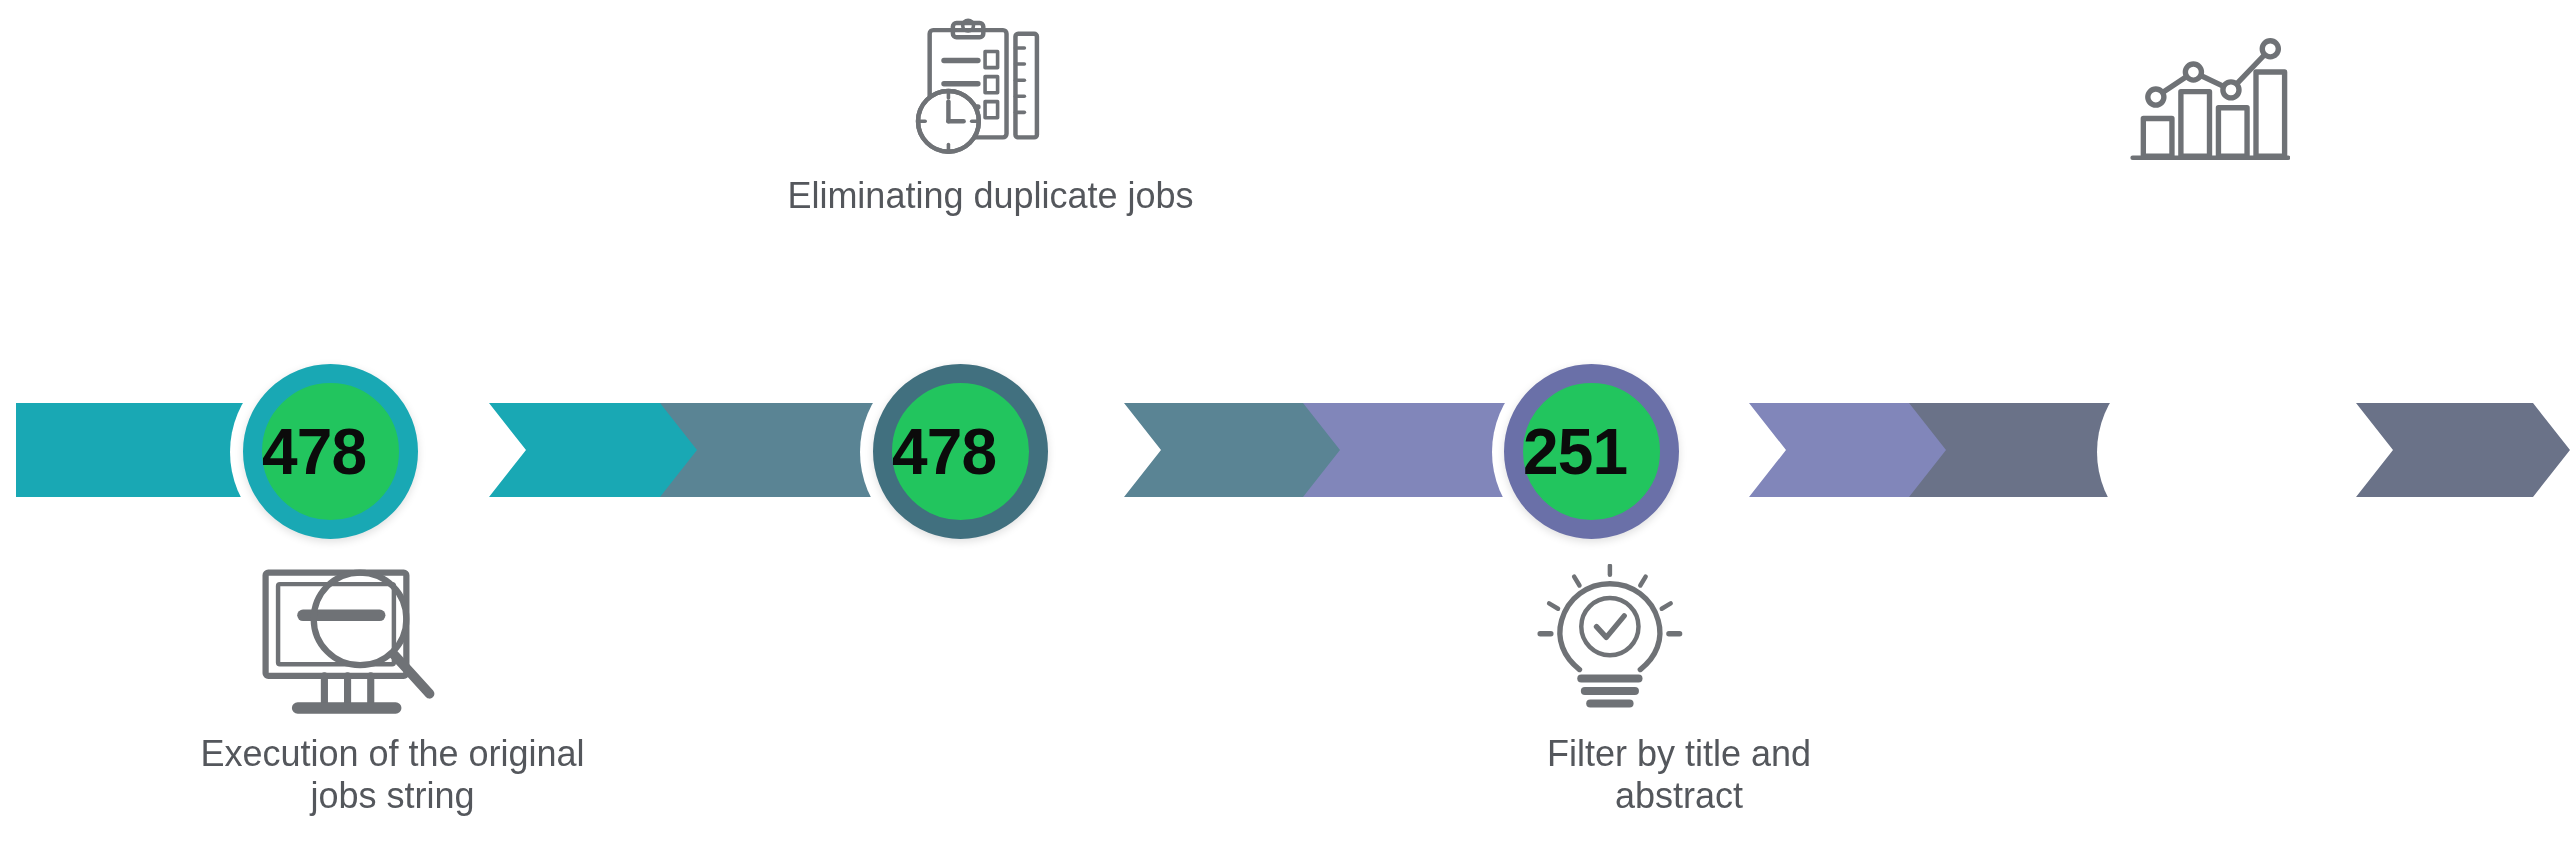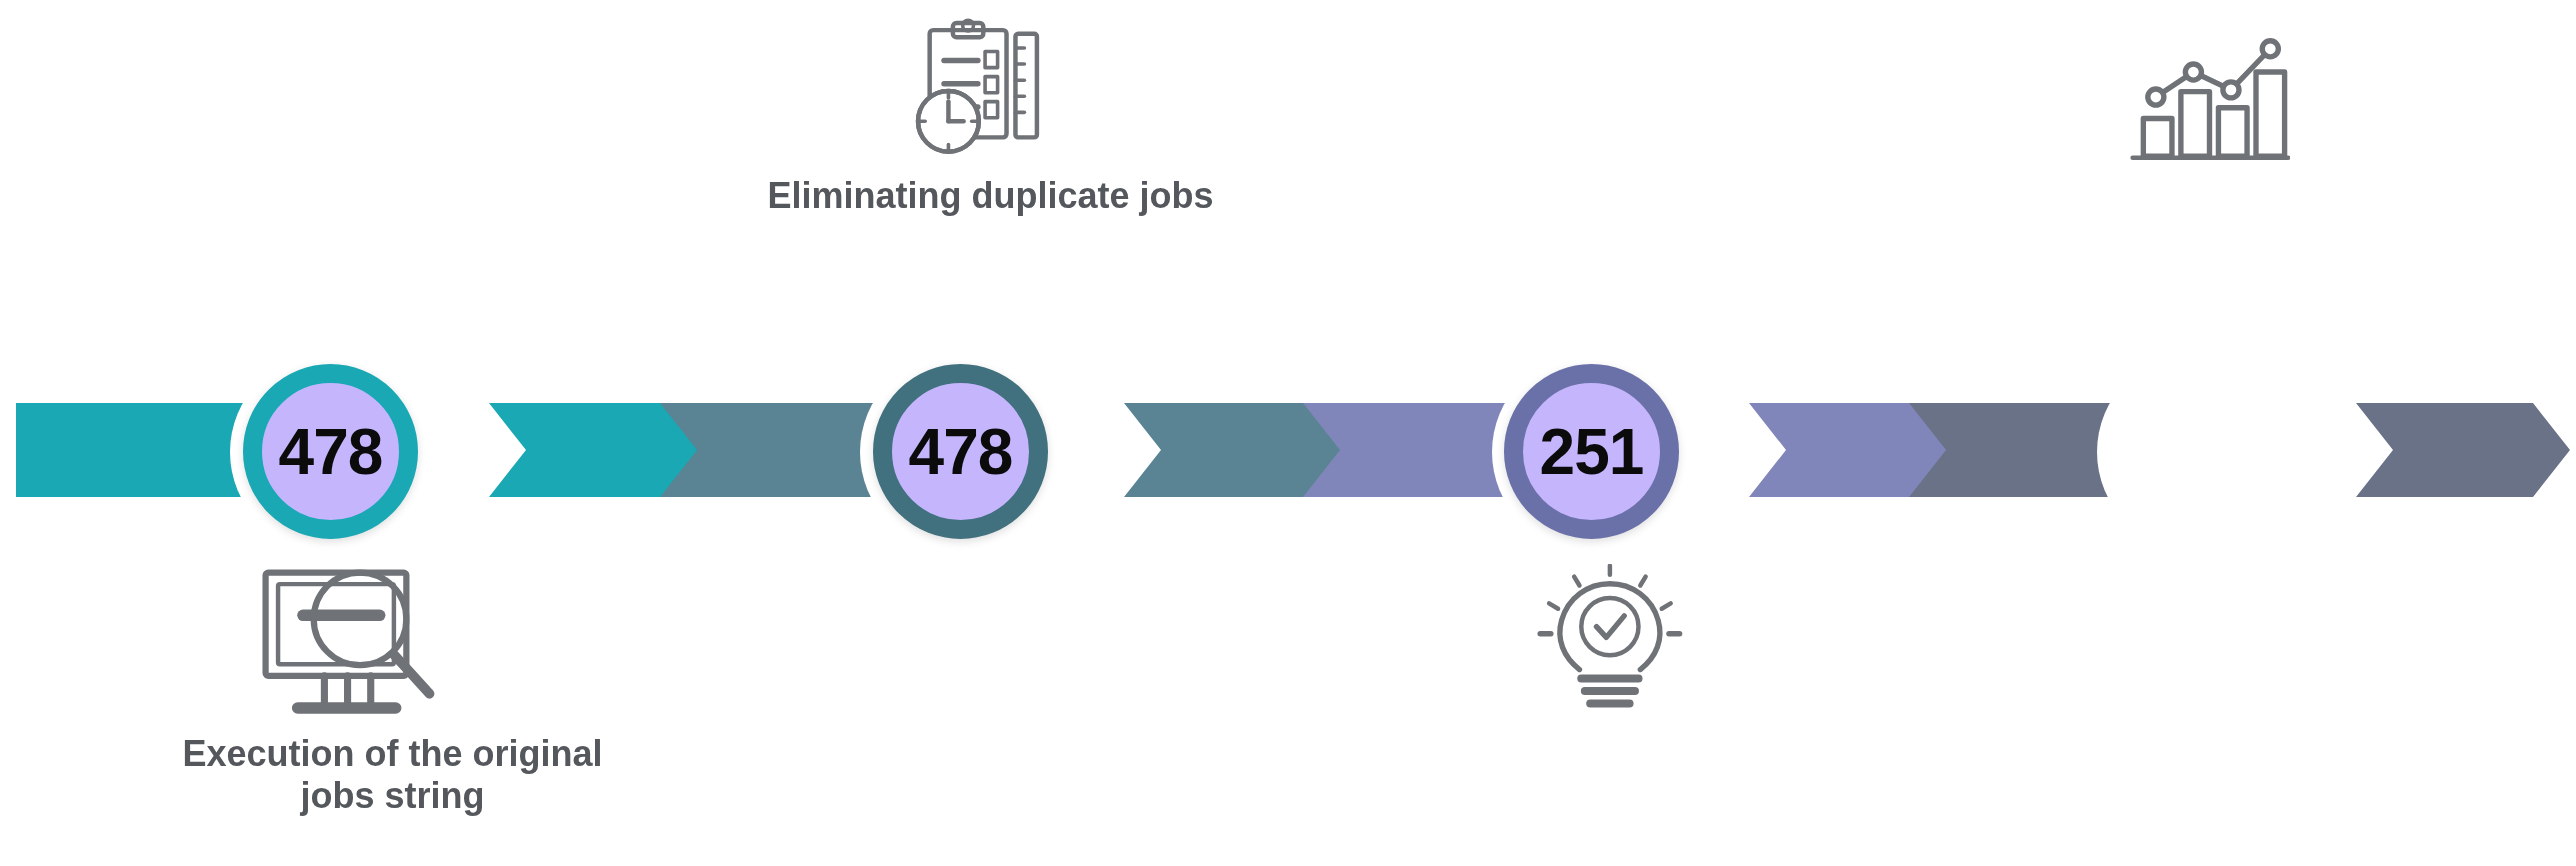--- a/index.html
+++ b/index.html
@@ -38,24 +38,23 @@
   }
   .chevron.flat-left {
     -webkit-clip-path: polygon(0 0, calc(100% - 37px) 0, 100% 50%, calc(100% - 37px) 100%, 0 100%);
     clip-path: polygon(0 0, calc(100% - 37px) 0, 100% 50%, calc(100% - 37px) 100%, 0 100%);
   }
 
   
   .node {
     position: absolute;
     border-radius: 50%;
-    background: #c4b5fd;
+    background: #22c55e;
     display: flex;
     align-items: center;
-    justify-content: center;
     box-sizing: border-box;
     box-shadow: 0 2.7px 9px rgba(0,0,0,0.13);
   }
   .node-halo {
     position: absolute;
     border-radius: 50%;
     background: #ffffff;
   }
   .node-number {
     font-family: "Liberation Sans", sans-serif;
@@ -64,21 +63,21 @@
     line-height: 1;
     color: #0b0b0b;
     letter-spacing: -0.9px;
     user-select: none;
   }
 
   
   .stage-label {
     position: absolute;
     font-family: "Liberation Sans", sans-serif;
-    font-weight: 700;
+    font-weight: 400;
     font-size: 36px;
     line-height: 1.18;
     color: #54575c;
     text-align: center;
     white-space: pre-line;
   }
 
   
   .stage-icon {
     position: absolute;
@@ -192,16 +191,18 @@
       <circle cx="114" cy="86" r="9" fill="#ffffff"></circle>
       <circle cx="158" cy="40" r="9" fill="#ffffff"></circle>
     </svg>
   </div>
 
   <div class="stage-label" style="left:0px; top:733px; width:785px;">Execution of the original
 jobs string</div>
 
   <div class="stage-label" style="left:589px; top:175px; width:803px;">Eliminating duplicate jobs</div>
 
+  <div class="stage-label" style="left:1322px; top:733px; width:714px;">Filter by title and
+abstract</div>
 
 
 </div>
 
 
 </body></html>

